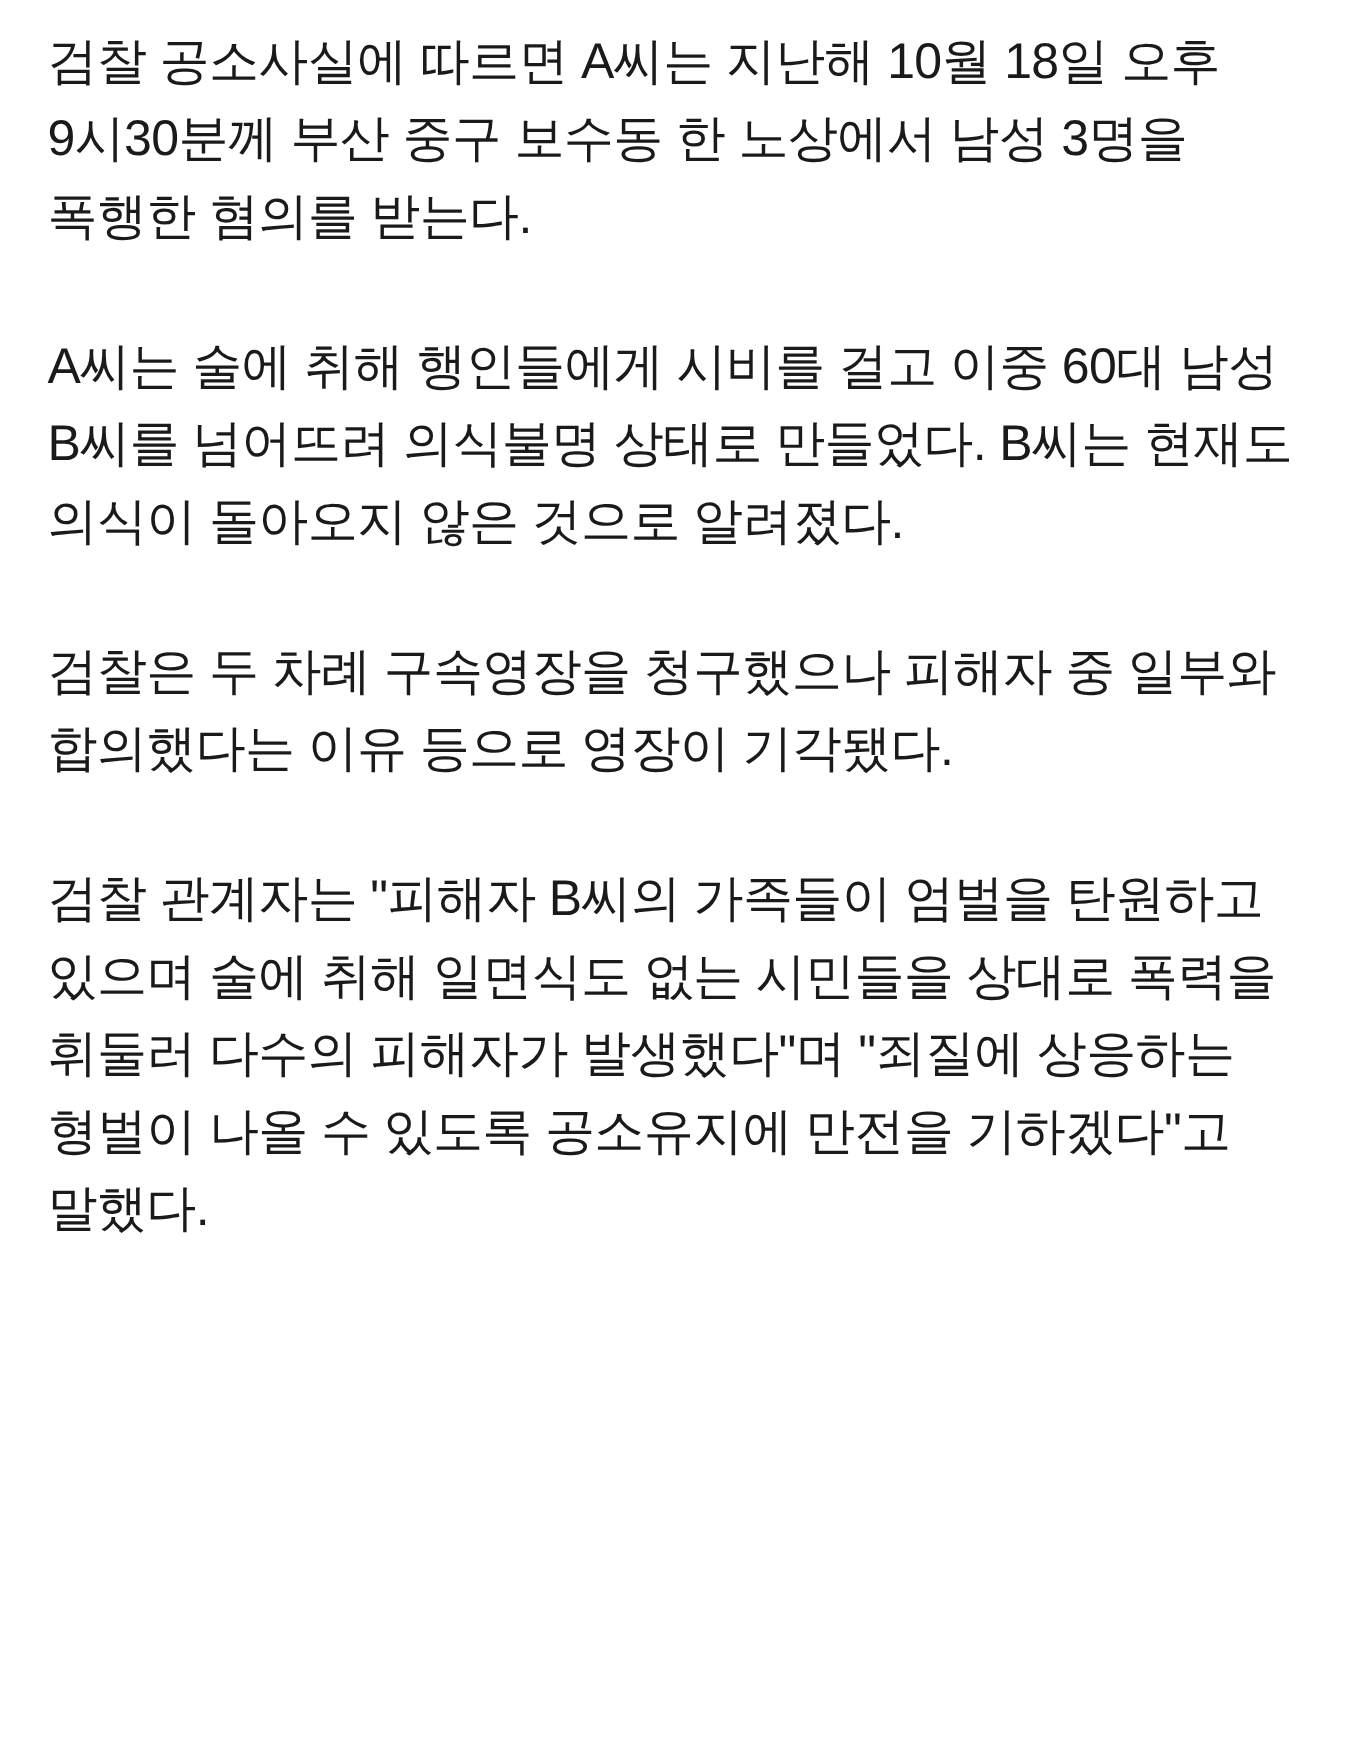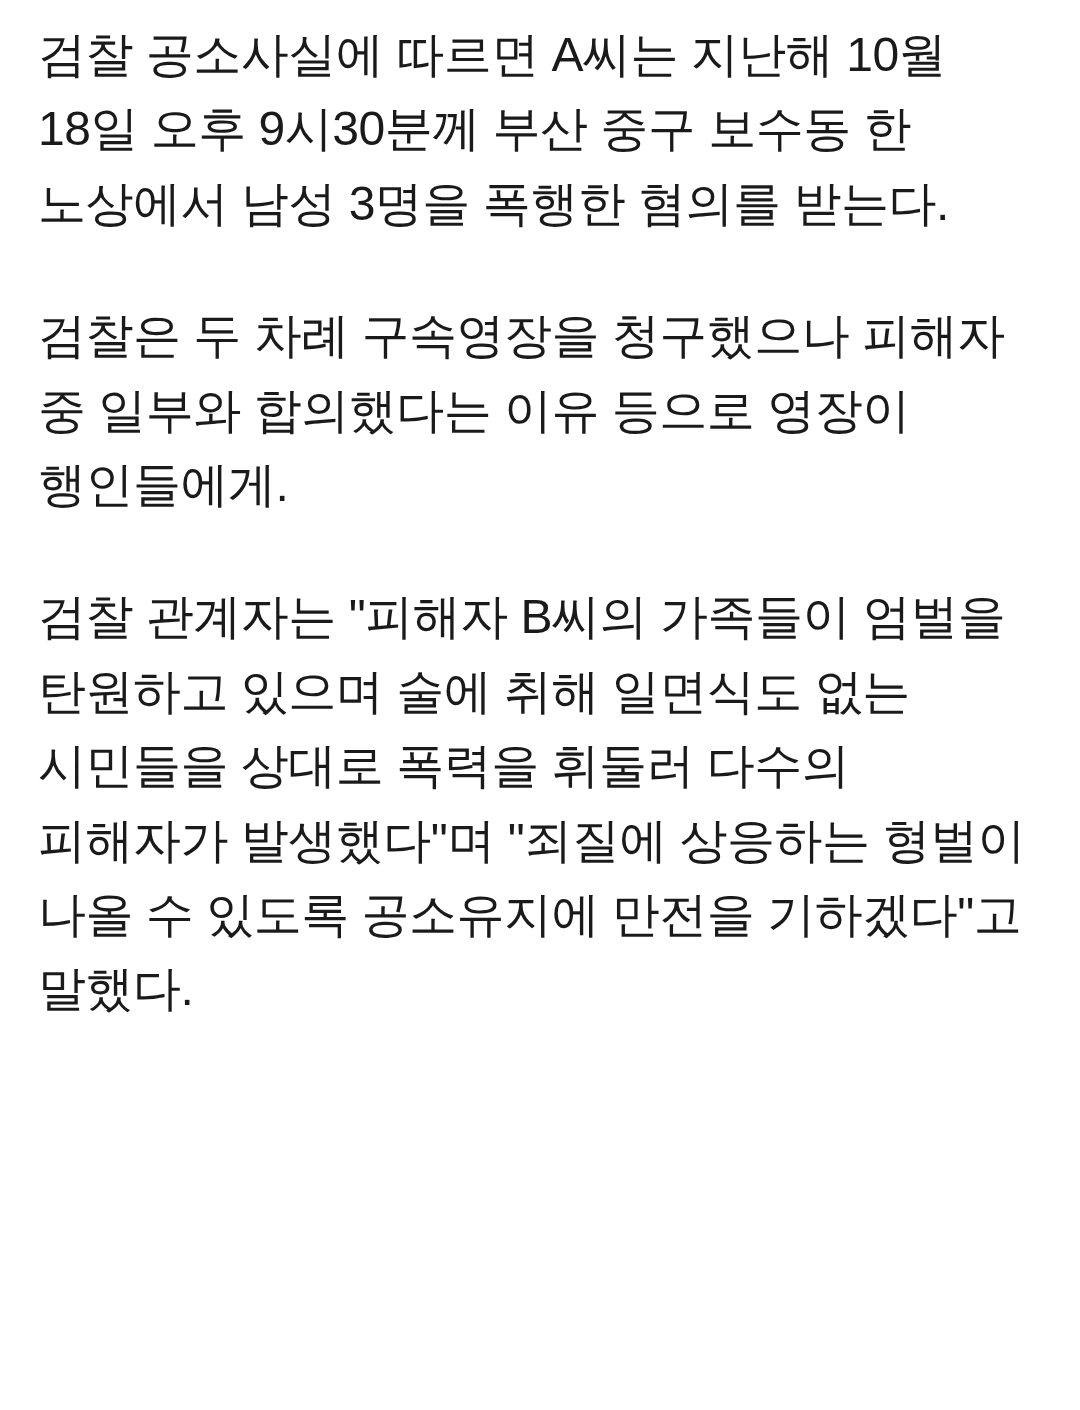--- a/index.html
+++ b/index.html
@@ -12,32 +12,33 @@
     min-height: 1410px;
     font-family: "Liberation Sans", "DejaVu Sans", sans-serif;
   }
   .article-body {
     box-sizing: border-box;
     width: 1080px;
     padding: 18px 38px 20px 38px;
     background: #ffffff;
   }
   .paragraph {
-    font-size: 48px;
+    font-size: 40px;
     line-height: 1.55;
     color: #1a1a1a;
     letter-spacing: -0.5px;
     word-break: keep-all;
     margin: 0 0 58px 0;
     font-weight: 400;
   }
   .paragraph:last-child {
     margin-bottom: 0;
   }
 </style>
 </head>
 <body>
 
 <div class="article-body">
   <p class="paragraph">검찰 공소사실에 따르면 A씨는 지난해 10월 18일 오후 9시30분께 부산 중구 보수동 한 노상에서 남성 3명을 폭행한 혐의를 받는다.</p>
-  <p class="paragraph">검찰은 두 차례 구속영장을 청구했으나 피해자 중 일부와 합의했다는 이유 등으로 영장이 행인들에게.</p>
+  <p class="paragraph">A씨는 술에 취해 행인들에게 시비를 걸고 이중 60대 남성 B씨를 넘어뜨려 의식불명 상태로 만들었다. B씨는 현재도 의식이 돌아오지 않은 것으로 알려졌다.</p>
+  <p class="paragraph">검찰은 두 차례 구속영장을 청구했으나 피해자 중 일부와 합의했다는 이유 등으로 영장이 기각됐다.</p>
   <p class="paragraph">검찰 관계자는 "피해자 B씨의 가족들이 엄벌을 탄원하고 있으며 술에 취해 일면식도 없는 시민들을 상대로 폭력을 휘둘러 다수의 피해자가 발생했다"며 "죄질에 상응하는 형벌이 나올 수 있도록 공소유지에 만전을 기하겠다"고 말했다.</p>
 </div>
 
 </body></html>

